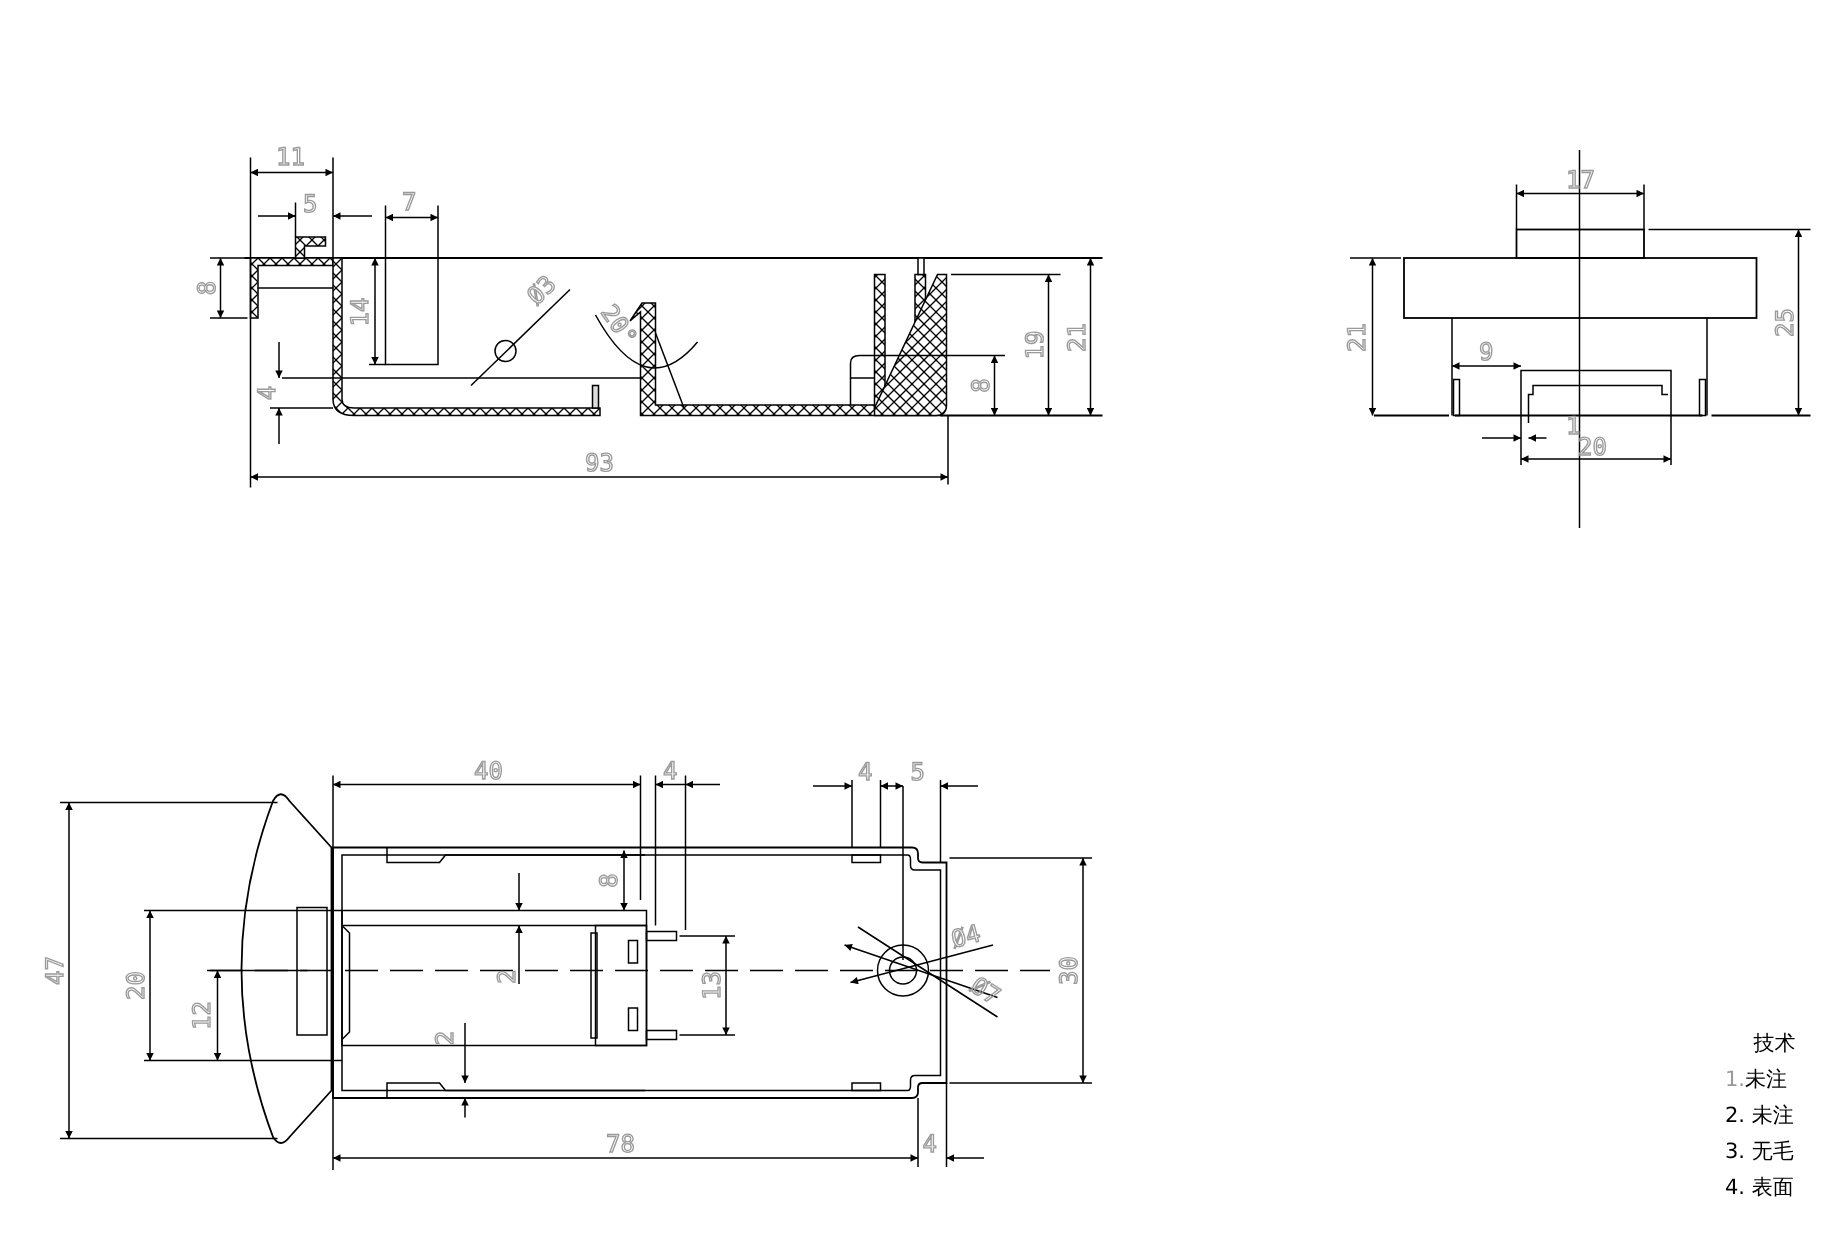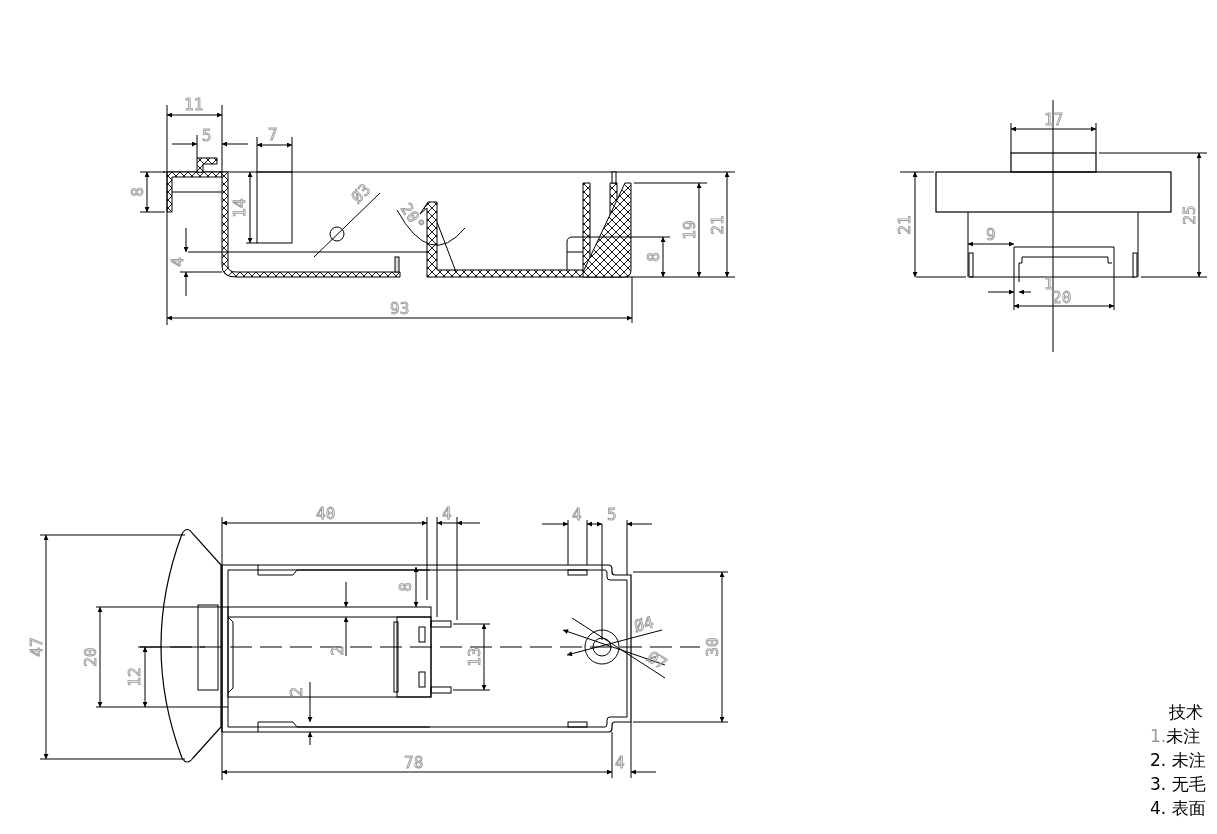--- a/index.html
+++ b/index.html
@@ -4,21 +4,21 @@
 <style>
   html, body { margin:0; padding:0; background:#ffffff; }
   body { width:1217px; height:834px; overflow:hidden; position:relative; font-family:"DejaVu Sans", sans-serif; }
   svg#drawing { position:absolute; left:0; top:0; }
   .ln { stroke:#000; stroke-width:1.2; fill:none; }
   .thin { stroke:#000; stroke-width:1; fill:none; }
   .dim { stroke:#000; stroke-width:1; fill:none; }
   .center { stroke:#000; stroke-width:1; fill:none; stroke-dasharray:22 8; }
   .dimtxt { fill:none; stroke:#9a9a9a; stroke-width:0.9; font-family:"DejaVu Sans Mono", monospace; font-size:16px; }
   .hatch { fill:url(#xhatch); stroke:#000; stroke-width:1; }
-  .notes { position:absolute; left:1150px; top:700px; font-family:"DejaVu Sans", sans-serif; font-size:17px; line-height:24px; color:#000; white-space:nowrap; }
+  .notes { position:absolute; left:1150px; top:684px; font-family:"DejaVu Sans", sans-serif; font-size:14px; line-height:24px; color:#000; white-space:nowrap; }
   .notes .title { padding-left:19px; }
   .notes .num { color:#000; }
   .notes .num.gray { color:#999; }
 </style>
 </head>
 <body>
 
 <svg id="drawing" width="1217" height="834" viewBox="0 0 1217 834" xmlns="http://www.w3.org/2000/svg">
   <defs>
     <pattern id="xhatch" patternUnits="userSpaceOnUse" width="8" height="8">

